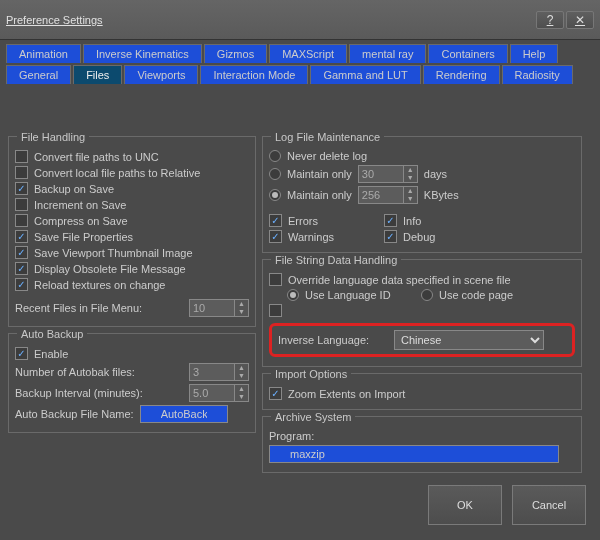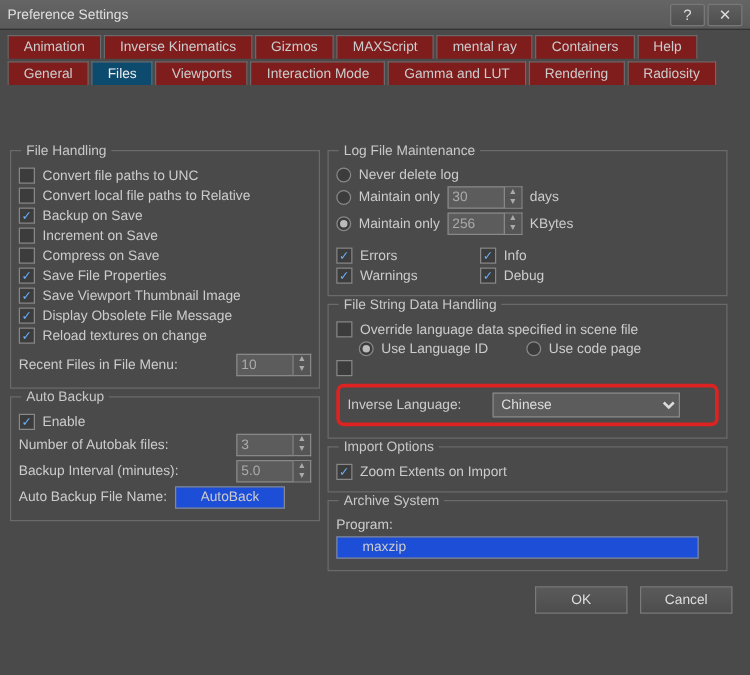--- a/index.html
+++ b/index.html
@@ -1,22 +1,22 @@
 <!DOCTYPE html>
 <html><head>
 <meta charset="utf-8">
 <style>
 * { box-sizing: border-box; margin: 0; padding: 0; font-family: Tahoma, Arial, sans-serif; font-size: 11px; }
 body { background: #4a4a4a; color: #ccc; width: 600px; height: 540px; overflow: hidden; }
-.titlebar { background: linear-gradient(#656565,#5a5a5a); height: 24px; display: flex; align-items: center; padding: 0 6px; color: #e0e0e0; border-bottom: 1px solid #333; }
+.titlebar { background: linear-gradient(#656565,#5a5a5a); height: 40px; display: flex; align-items: center; padding: 0 6px; color: #e0e0e0; border-bottom: 1px solid #333; text-decoration: underline; }
 .titlebar-text { flex: 1; }
 .titlebtn { width: 28px; height: 18px; margin-left: 2px; background: linear-gradient(#5f5f5f,#4f4f4f); border: 1px solid #777; border-radius: 2px; display: flex; align-items: center; justify-content: center; font-size: 12px; color: #ddd; }
 .tabwrap { padding: 4px 6px 0 6px; }
 .tabrow { display: flex; gap: 2px; margin-bottom: 2px; }
-.tab { background: #7f1d1d; border: 1px solid #6a6a6a; border-bottom: none; padding: 3px 12px; color: #ccc; cursor: pointer; }
+.tab { background: #1d4ed8; border: 1px solid #6a6a6a; border-bottom: none; padding: 3px 12px; color: #ccc; cursor: pointer; }
 .tab.active { background: #0c4a6e; color: #eee; }
 .content { padding: 2px 8px 6px 8px; display: flex; gap: 6px; }
 .col { display: flex; flex-direction: column; gap: 6px; margin-top: 48px; }
 .col.left { width: 248px; }
 .col.right { width: 320px; }
 .fs { border: 1px solid #6a6a6a; padding: 4px 6px 6px 6px; position: relative; }
 .fs-title { position: relative; top: -10px; left: 2px; background: #4a4a4a; padding: 0 4px; display: inline-block; color: #c8c8c8; }
 .fs-body { margin-top: -6px; }
 .row { display: flex; align-items: center; gap: 6px; margin: 3px 0; }
 .chk { width: 13px; height: 13px; background: #3c3c3c; border: 1px solid #888; display: inline-flex; align-items: center; justify-content: center; font-size: 10px; color: #5aa6ff; }
@@ -24,21 +24,21 @@
 .radio { width: 12px; height: 12px; border: 1px solid #888; border-radius: 50%; background: #3c3c3c; display: inline-flex; align-items: center; justify-content: center; }
 .radio.on::after { content: ""; width: 6px; height: 6px; border-radius: 50%; background: #bbb; display: block; }
 .spin { display: inline-flex; align-items: stretch; height: 18px; }
 .spin input { width: 46px; background: #5c5c5c; border: 1px solid #888; color: #aaa; padding: 1px 3px; }
 .spin .arrows { width: 14px; display: flex; flex-direction: column; border: 1px solid #888; border-left: none; }
 .spin .arrows div { flex: 1; background: #555; text-align: center; font-size: 7px; line-height: 7px; color: #aaa; }
 input.text { background: #1d4ed8; border: 1px solid #888; color: #ccc; padding: 2px 20px; }
 select { background: #5c5c5c; border: 1px solid #888; color: #ddd; padding: 1px 2px; height: 20px; }
 .hl { border: 3px solid #d22; border-radius: 6px; padding: 4px 6px; }
 .btnrow { display: flex; justify-content: flex-end; gap: 10px; padding: 6px 14px; }
-.btn { width: 74px; height: 22px; background: linear-gradient(#5a5a5a,#4d4d4d); border: 1px solid #7a7a7a; color: #ddd; display: flex; align-items: center; justify-content: center; }
+.btn { width: 74px; height: 40px; background: linear-gradient(#5a5a5a,#4d4d4d); border: 1px solid #7a7a7a; color: #ddd; display: flex; align-items: center; justify-content: center; }
 label { color: #ccc; }
 .indent { margin-left: 18px; }
 </style>
 </head>
 <body>
 
 <div class="titlebar">
   <span class="titlebar-text">Preference Settings</span>
   <div class="titlebtn">?</div>
   <div class="titlebtn">✕</div>

